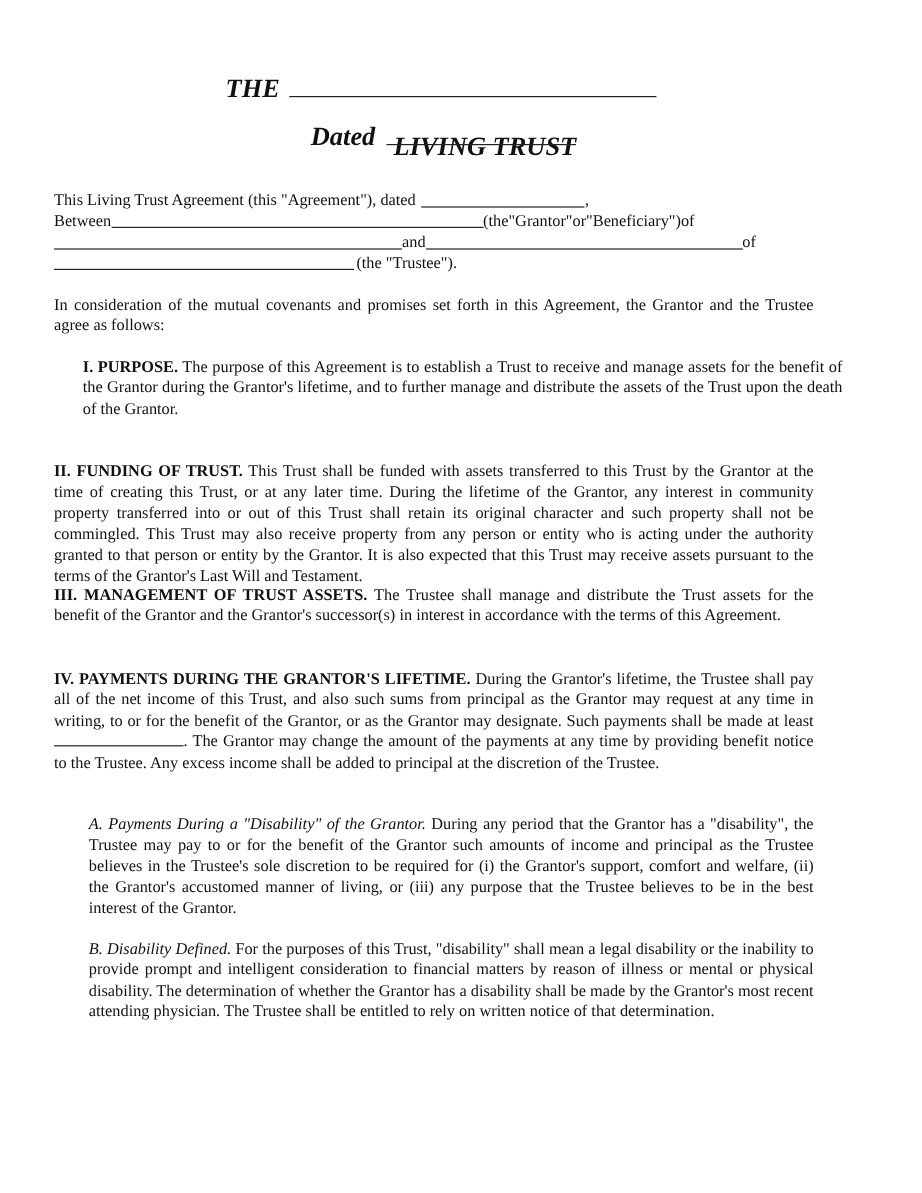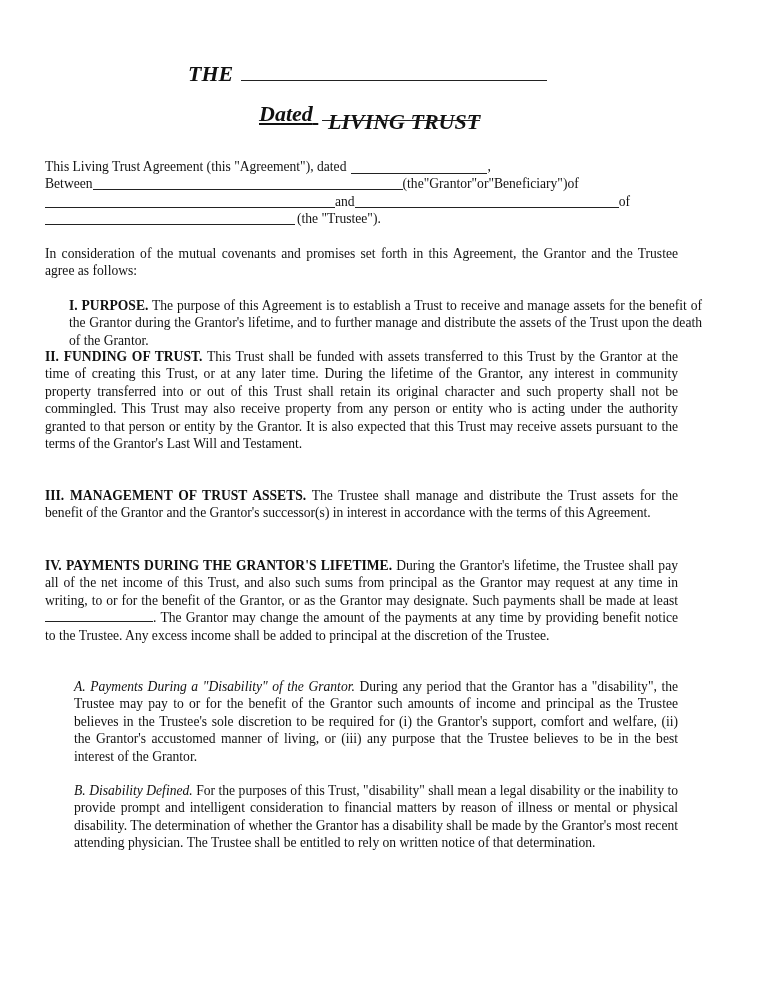--- a/index.html
+++ b/index.html
@@ -15,27 +15,27 @@
     .i { font-style: italic; }
   </style>
 </head>
 <body>
 
 <div class="title" style="left:188px; top:64px;">
   <span>THE</span>
   <span class="blank" style="width:306px; margin-left:2px;"></span>
 </div>
 <div class="title" style="left:328px; top:88px;margin-top:24px;">LIVING TRUST</div>
-<div class="title" style="left:259px; top:104px;text-decoration:underline;">
+<div class="title" style="left:259px; top:104px;">
   <span>Dated</span>
   <span class="blank" style="width:158px; margin-left:4px;"></span>
 </div>
 
 <div class="p" style="top:158px;">
-  <div class="line" style="justify-content:flex-start;align-items:center;">
+  <div class="line" style="justify-content:flex-start;">
     <span>This Living Trust Agreement (this "Agreement"), dated</span>
     <span class="blank" style="width:136px; margin-left:5px;"></span>
       <span>,</span>
   </div>
   <div class="line">
     <span>Between</span>
     <span class="blank" style="width:310px;"></span>
     <span>(the</span>
     <span>"Grantor"</span>
     <span>or</span>
@@ -54,21 +54,21 @@
   </div>
 </div>
 
 <div class="p" style="top:245px;">In consideration of the mutual covenants and promises set forth in this Agreement, the Grantor and the Trustee agree as follows:</div>
 
 <div class="p" style="top:297px;margin-left:24px;">
   <span class="b">I.  PURPOSE.</span>
   <span>The purpose of this Agreement is to establish a Trust to receive and manage assets for the benefit of the Grantor during the Grantor's lifetime, and to further manage and distribute the assets of the Trust upon the death of the Grantor.</span>
 </div>
 
-<div class="p" style="top:348px;">
+<div class="p" style="top:384px;">
   <span class="b">II.  FUNDING OF TRUST.</span>
   <span>This Trust shall be funded with assets transferred to this Trust by the Grantor at the time of creating this Trust, or at any later time.  During the lifetime of the Grantor, any interest in community property transferred into or out of this Trust shall retain its original character and such property shall not be commingled.  This Trust may also receive property from any person or entity who is acting under the authority granted to that person or entity by the Grantor.  It is also expected that this Trust may receive assets pursuant to the terms of the Grantor's Last Will and Testament.</span>
 </div>
 
 <div class="p" style="top:487px;">
   <span class="b">III.  MANAGEMENT OF TRUST ASSETS.</span>
   <span>The Trustee shall manage and distribute the Trust assets for the benefit of the Grantor and the Grantor's successor(s) in interest in accordance with the terms of this Agreement.</span>
 </div>
 
 <div class="p" style="top:557px;">

